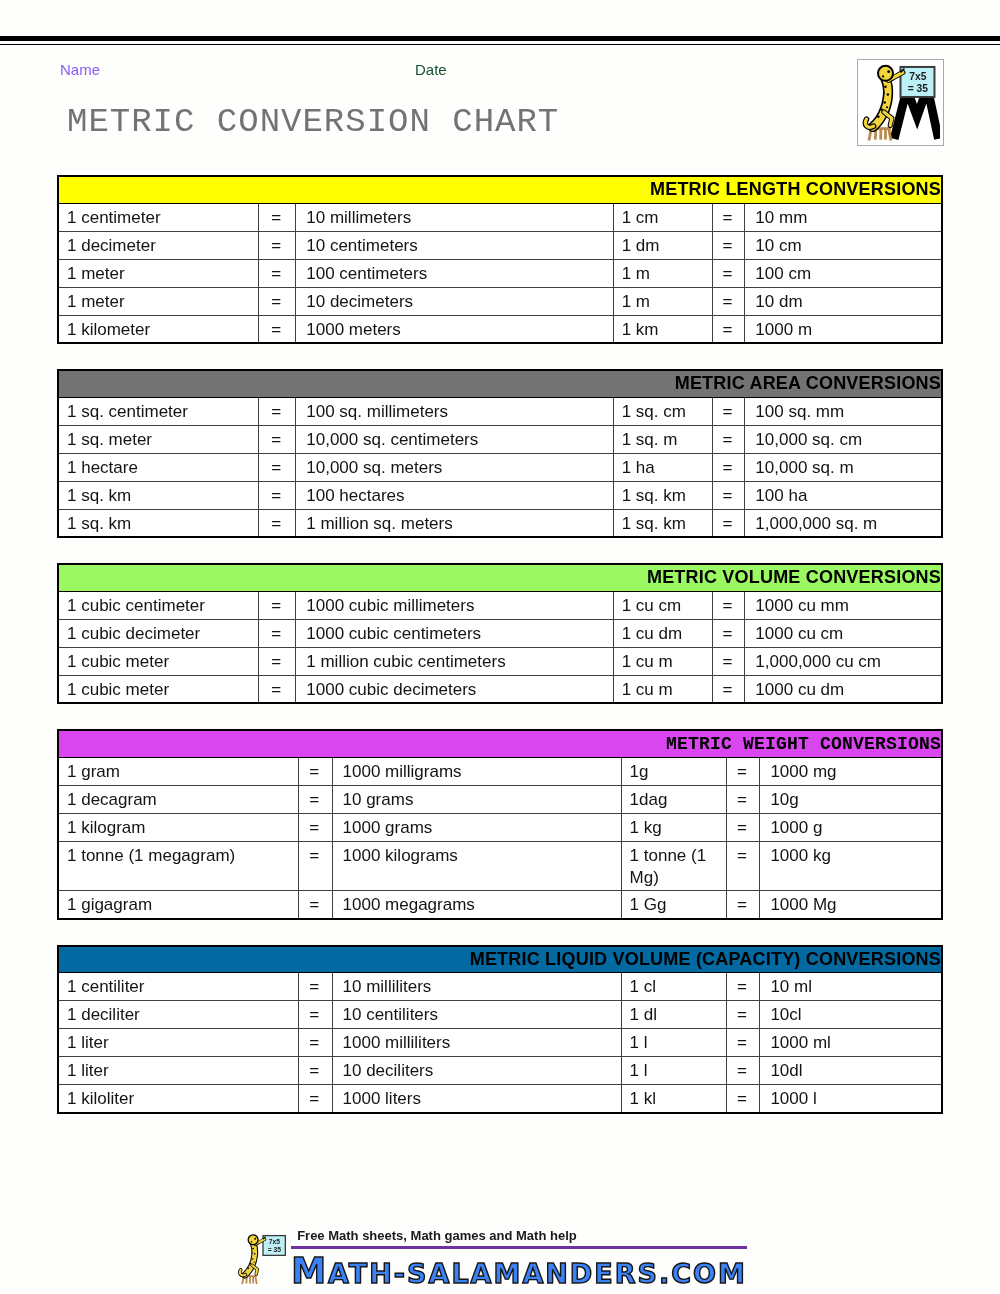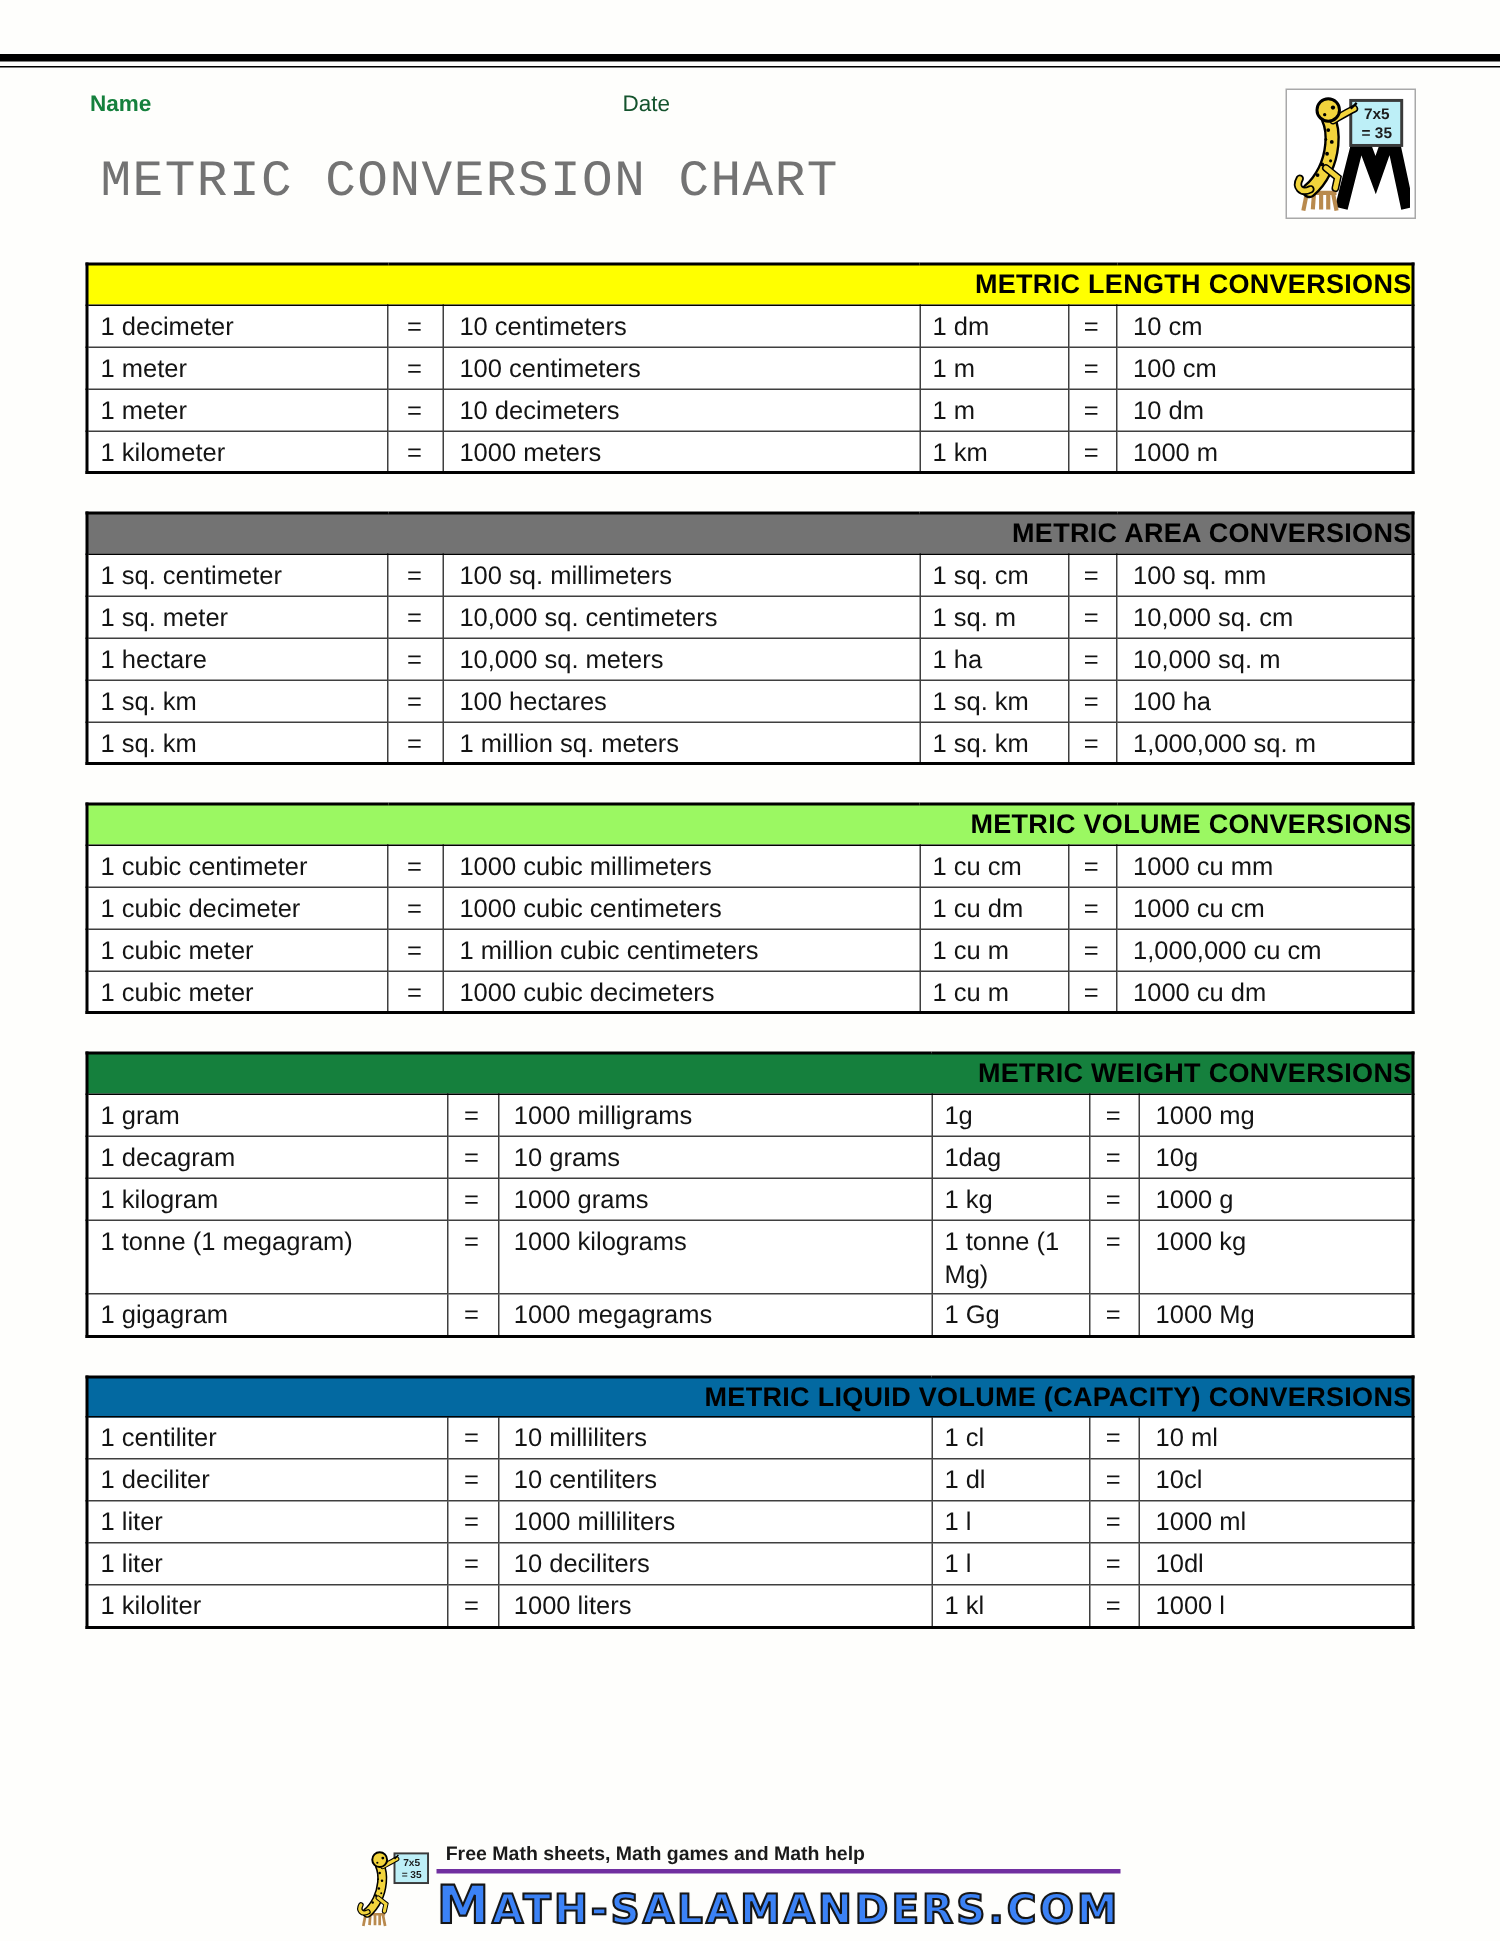--- a/index.html
+++ b/index.html
@@ -6,21 +6,21 @@
   html,body { background:#fff; }
   .page {
     position:relative; width:1000px; height:1294px;
     background:#FEFEFC; overflow:hidden;
     font-family:"Liberation Sans", sans-serif; color:#111;
   }
   
   .rule-thick { position:absolute; top:36px; left:0; width:1000px; height:5px; background:#000; }
   .rule-thin  { position:absolute; top:44px; left:0; width:1000px; height:1px; background:#000; }
 
-  .name-label { position:absolute; top:61px; left:60px;  font-size:15px; color:#15803d;font-weight:bold; }
+  .name-label { position:absolute; top:61px; left:60px;  font-size:15px; color:#8b5cf6; }
   .date-label { position:absolute; top:61px; left:415px; font-size:15px; color:#14532d; }
 
   .logo-box {
     position:absolute; top:59px; left:857px; width:87px; height:87px;
     background:#fff; border:1px solid #a9a9a9; padding:3px;
   }
   .logo-box svg { width:79px; height:79px; }
 
   .page-title {
     position:absolute; top:103px; left:67px;
@@ -140,20 +140,28 @@
           <col>
           <col>
         </colgroup>
       <thead>
           <tr>
             <th colspan="6" style="background: rgb(255, 255, 0);">METRIC LENGTH CONVERSIONS</th>
           </tr>
         </thead>
       <tbody>
           <tr>
+            <td class="c0">1 centimeter</td>
+            <td class="c1">=</td>
+            <td class="c2">10 millimeters</td>
+            <td class="c3">1 cm</td>
+            <td class="c4">=</td>
+            <td class="c5">10 mm</td>
+          </tr>
+          <tr>
             <td class="c0">1 decimeter</td>
             <td class="c1">=</td>
             <td class="c2">10 centimeters</td>
             <td class="c3">1 dm</td>
             <td class="c4">=</td>
             <td class="c5">10 cm</td>
           </tr>
           <tr>
             <td class="c0">1 meter</td>
             <td class="c1">=</td>
@@ -293,21 +301,21 @@
       <colgroup>
           <col>
           <col>
           <col>
           <col>
           <col>
           <col>
         </colgroup>
       <thead>
           <tr>
-            <th colspan="6" style="background: #15803d;">METRIC WEIGHT CONVERSIONS</th>
+            <th colspan="6" style="background: #d946ef; font-family: Liberation Mono, monospace;">METRIC WEIGHT CONVERSIONS</th>
           </tr>
         </thead>
       <tbody>
           <tr>
             <td class="c0">1 gram</td>
             <td class="c1">=</td>
             <td class="c2">1000 milligrams</td>
             <td class="c3">1g</td>
             <td class="c4">=</td>
             <td class="c5">1000 mg</td>

